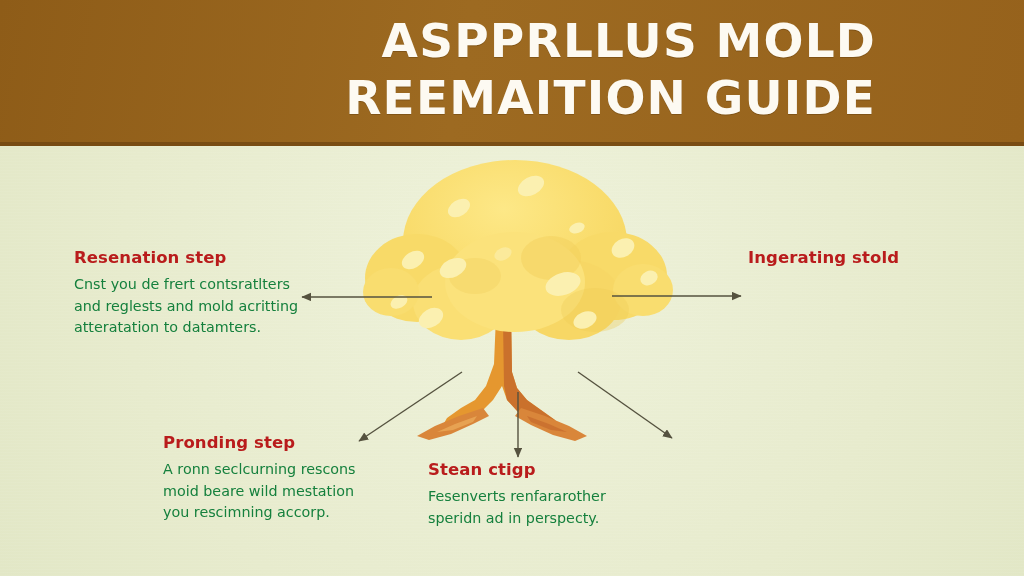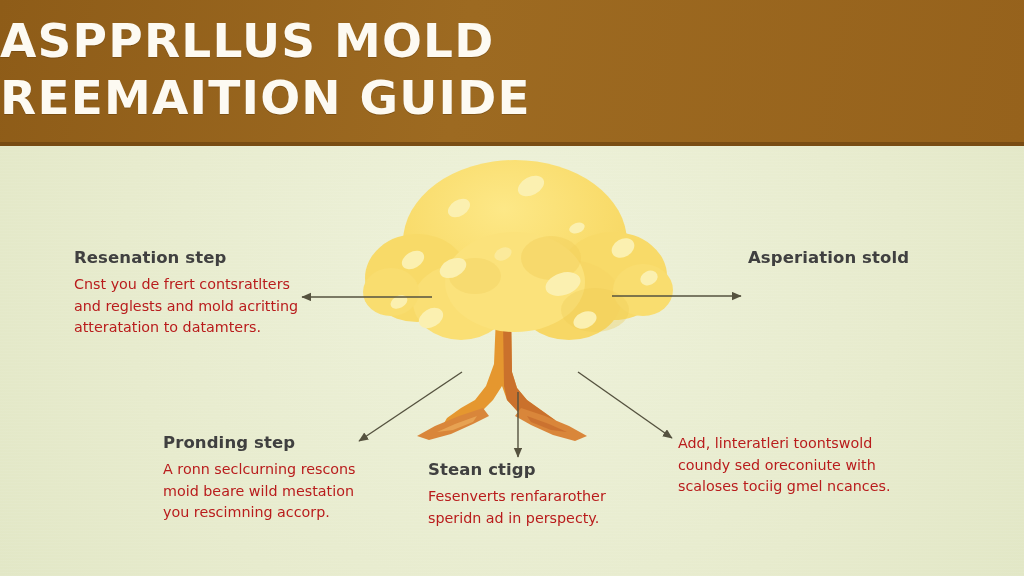--- a/index.html
+++ b/index.html
@@ -33,21 +33,21 @@
     width: 100%;
     height: 4px;
     background: #6f4612;
     opacity: .75;
   }
   .header-title {
     position: absolute;
     left: 0;
     top: 12px;
     width: 876px;
-    text-align: left;
+    text-align: right;
     color: #fdfaf2;
     font-family: "DejaVu Sans", sans-serif;
     font-weight: bold;
     font-size: 47px;
     line-height: 57px;
     letter-spacing: 1.2px;
     text-transform: uppercase;
     white-space: pre-line;
     text-shadow: 0 1px 0 rgba(80,48,10,.35);
   }
@@ -92,29 +92,29 @@
     pointer-events: none;
   }
 
   
   .callout { position: absolute; }
   .callout .c-title {
     font-family: "DejaVu Sans", sans-serif;
     font-weight: bold;
     font-size: 16.5px;
     line-height: 20px;
-    color: #404040;
+    color: #b91c1c;
     margin: 0 0 6px 0;
     letter-spacing: .1px;
   }
   .callout .c-body {
     font-family: "DejaVu Sans", sans-serif;
     font-size: 14.3px;
     line-height: 21.5px;
-    color: #b91c1c;
+    color: #15803d;
     margin: 0;
     white-space: pre-line;
   }
 
   #callout-top-left   { left: 74px;  top: 248px; width: 235px; }
   #callout-top-right  { left: 748px; top: 248px; width: 225px; }
   #callout-bot-left   { left: 163px; top: 433px; width: 215px; }
   #callout-bot-mid    { left: 428px; top: 460px; width: 215px; }
   #callout-bot-right  { left: 678px; top: 433px; width: 225px; }
 </style>
@@ -218,35 +218,32 @@
   </svg>
 
   <div class="callout" id="callout-top-left">
     <p class="c-title">Resenation step</p>
     <p class="c-body">Cnst you de frert contsratlters
 and reglests and mold acritting
 atteratation to datamters.</p>
   </div>
 
   <div class="callout" id="callout-top-right">
-    <p class="c-title">Asperiation stold</p>
+    <p class="c-title">Ingerating stold</p>
   </div>
 
   <div class="callout" id="callout-bot-mid">
     <p class="c-title">Stean ctigp</p>
     <p class="c-body">Fesenverts renfararother
 speridn ad in perspecty.</p>
   </div>
 
   <div class="callout" id="callout-bot-left">
     <p class="c-title">Pronding step</p>
     <p class="c-body">A ronn seclcurning rescons
 moid beare wild mestation
 you rescimning accorp.</p>
   </div>
 
   <div class="callout" id="callout-bot-right">
-    <p class="c-body">Add, linteratleri toontswold
-coundy sed oreconiute with
-scaloses tociig gmel ncances.</p>
   </div>
 
 </div>
 
 </body></html>

